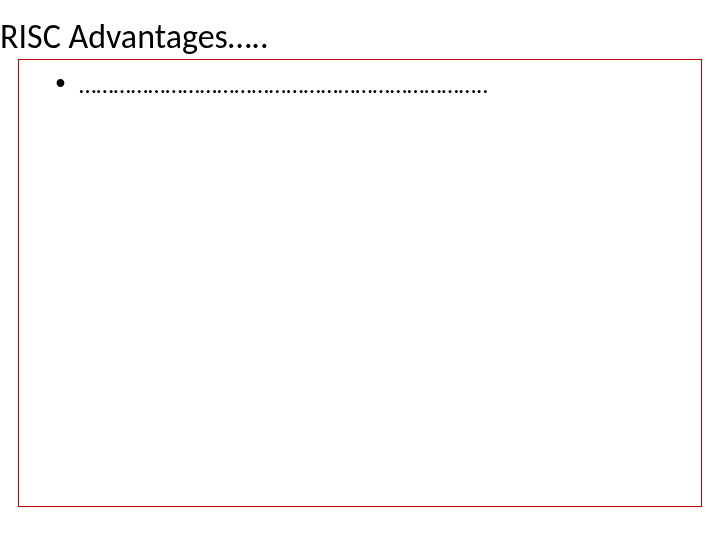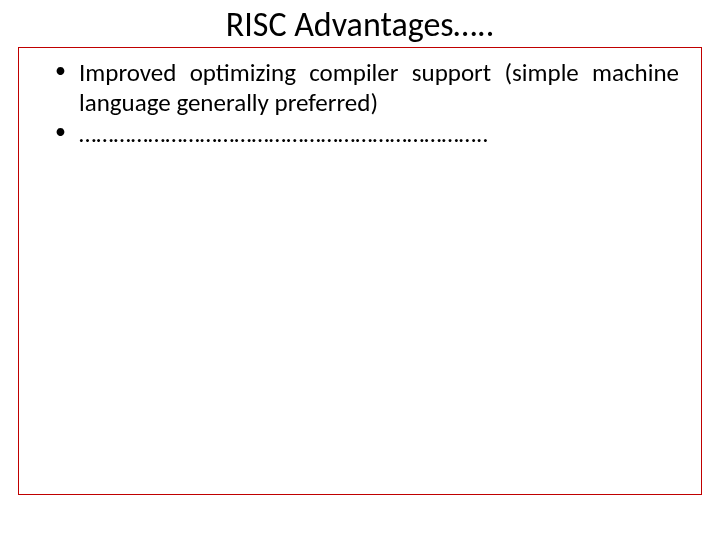--- a/index.html
+++ b/index.html
@@ -11,23 +11,22 @@
     font-family: Calibri, "Segoe UI", Arial, sans-serif;
     color: #000;
   }
   .slide {
     width: 720px;
     height: 540px;
     position: relative;
     box-sizing: border-box;
   }
   .title {
-    text-align: center;
     font-size: 34px;
-    padding-top: 4px;
+    padding-top: 16px;
     padding-bottom: 2px;
     font-weight: 400;
   }
   .content-box {
     margin: 0 18px 18px 18px;
     border: 1px solid #c00000;
     box-sizing: border-box;
     height: 448px;
     padding: 10px 22px 10px 32px;
   }
@@ -54,20 +53,17 @@
   .bold { font-weight: 700; }
 </style>
 </head>
 <body>
 
 <div class="slide">
   <div class="title">RISC Advantages…..</div>
   <div class="content-box">
     <ul class="bullets">
       <li>
-        <span>Improved optimizing compiler support (simple machine language generally preferred)</span><span class="bold"></span><span></span>
-      </li>
-      <li>
         <span>……………………………………………………………..</span><span class="bold"></span><span></span>
       </li>
     </ul>
   </div>
 </div>
 
 </body></html>

